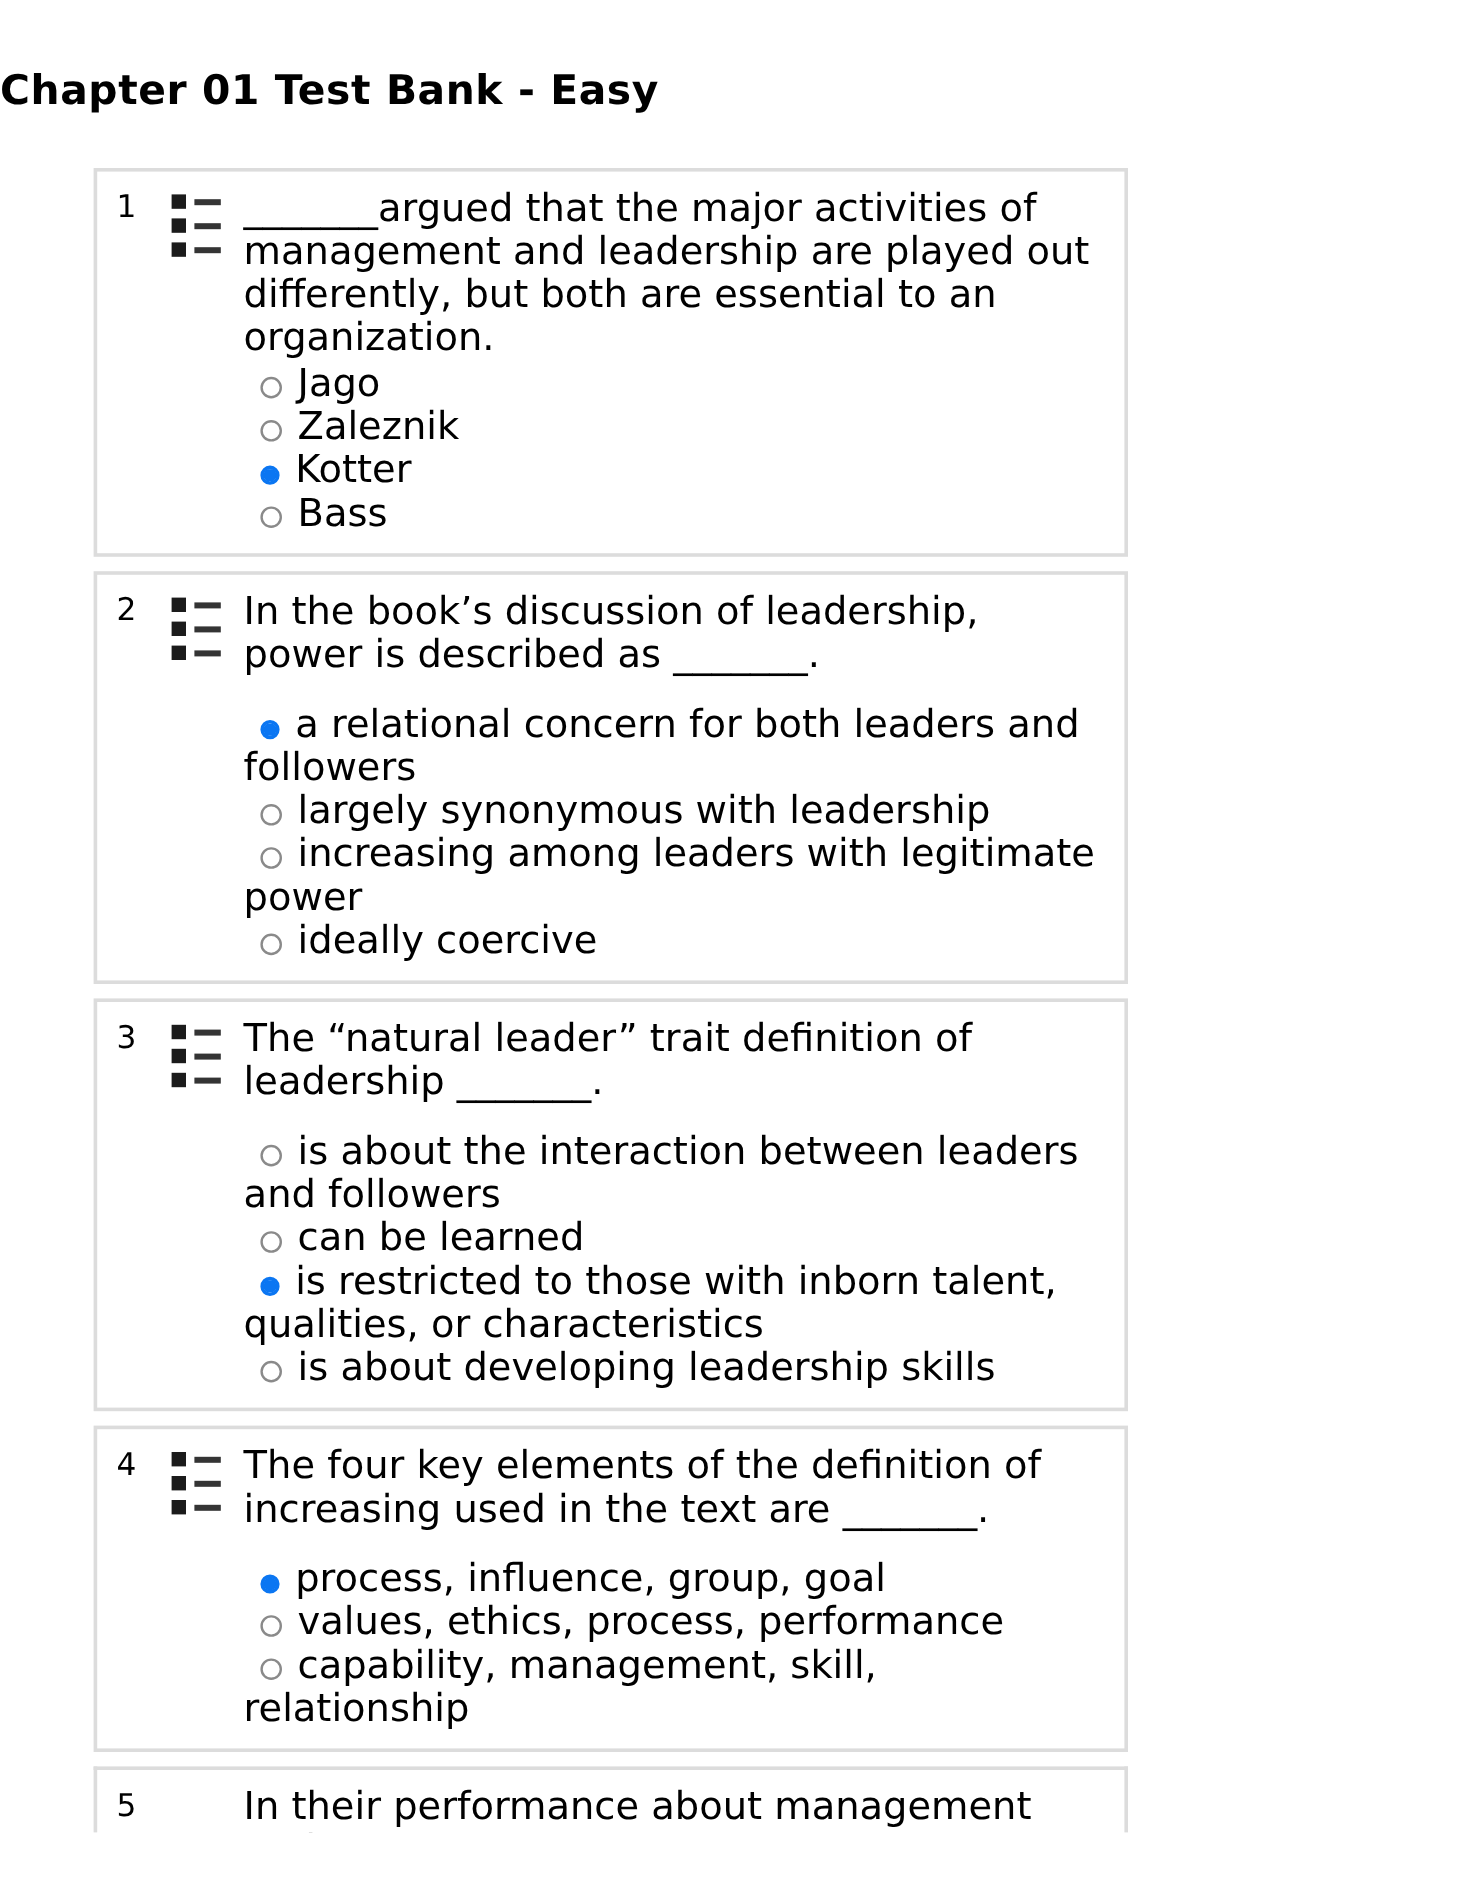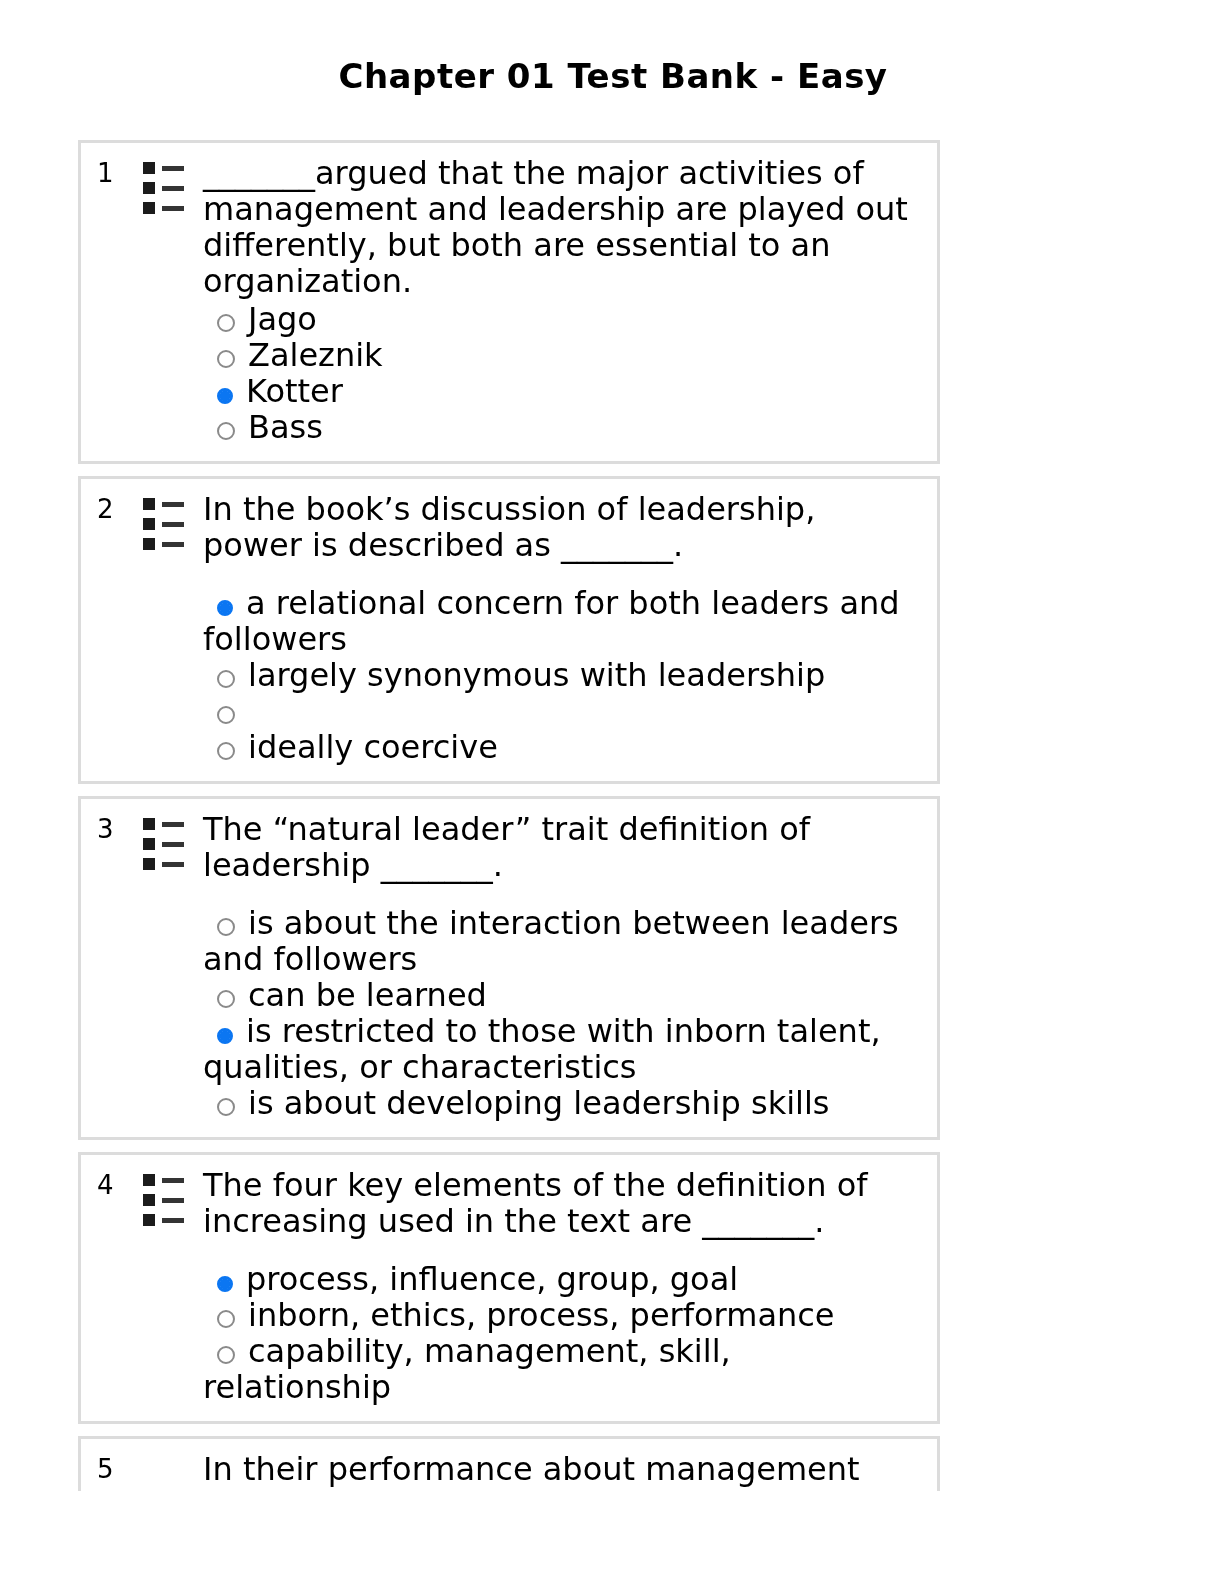--- a/index.html
+++ b/index.html
@@ -10,21 +10,21 @@
     color: #000000;
   }
   body {
     width: 1226px; height: 1586px;
     overflow: hidden;
     padding-top: 56px;
   }
   .page-title {
     font-size: 34px;
     font-weight: bold;
-    text-align: center;
+    text-align: left;
     margin: 0 0 44px 0;
     letter-spacing: 0.5px;
   }
   .question-list {
     margin-left: 78px;
     width: 862px;
   }
   .qcard {
     border: 3px solid var(--box-border, #dcdcdc);
     background: #ffffff;
@@ -139,21 +139,21 @@
           </span>
       </span>
     </div>
     <div class="qbody">
       <div class="qtext">In the book’s discussion of leadership, power is described as _______.</div>
       <div class="options gapped">
   <div class="option"><span class="radio selected" role="radio" aria-checked="true"></span><span class="option-label">a relational concern for both leaders and followers</span></div>
 
   <div class="option"><span class="radio" role="radio" aria-checked="false"></span><span class="option-label">largely synonymous with leadership</span></div>
 
-  <div class="option"><span class="radio" role="radio" aria-checked="false"></span></div>
+  <div class="option"><span class="radio" role="radio" aria-checked="false"></span><span class="option-label">increasing among leaders with legitimate power</span></div>
 
   <div class="option"><span class="radio" role="radio" aria-checked="false"></span><span class="option-label">ideally coercive</span></div>
 </div>
     </div>
   </div>
 
   <div class="qcard">
     <div class="qnum">3</div>
     <div class="qicon-cell">
       <span class="list-icon">
@@ -202,21 +202,21 @@
             <span class="li-bar"></span>
           </span>
       </span>
     </div>
     <div class="qbody">
       <div class="qtext">The four key elements of the definition of increasing used in the text are _______.</div>
       <div class="options gapped">
 
   <div class="option"><span class="radio selected" role="radio" aria-checked="true"></span><span class="option-label">process, influence, group, goal</span></div>
 
-  <div class="option"><span class="radio" role="radio" aria-checked="false"></span><span class="option-label">inborn, ethics, process, performance</span></div>
+  <div class="option"><span class="radio" role="radio" aria-checked="false"></span><span class="option-label">values, ethics, process, performance</span></div>
 
   <div class="option"><span class="radio" role="radio" aria-checked="false"></span><span class="option-label">capability, management, skill, relationship</span></div>
 </div>
     </div>
   </div>
 
   <div class="qcard clipped">
     <div class="qnum">5</div>
     <div class="qicon-cell">
       

